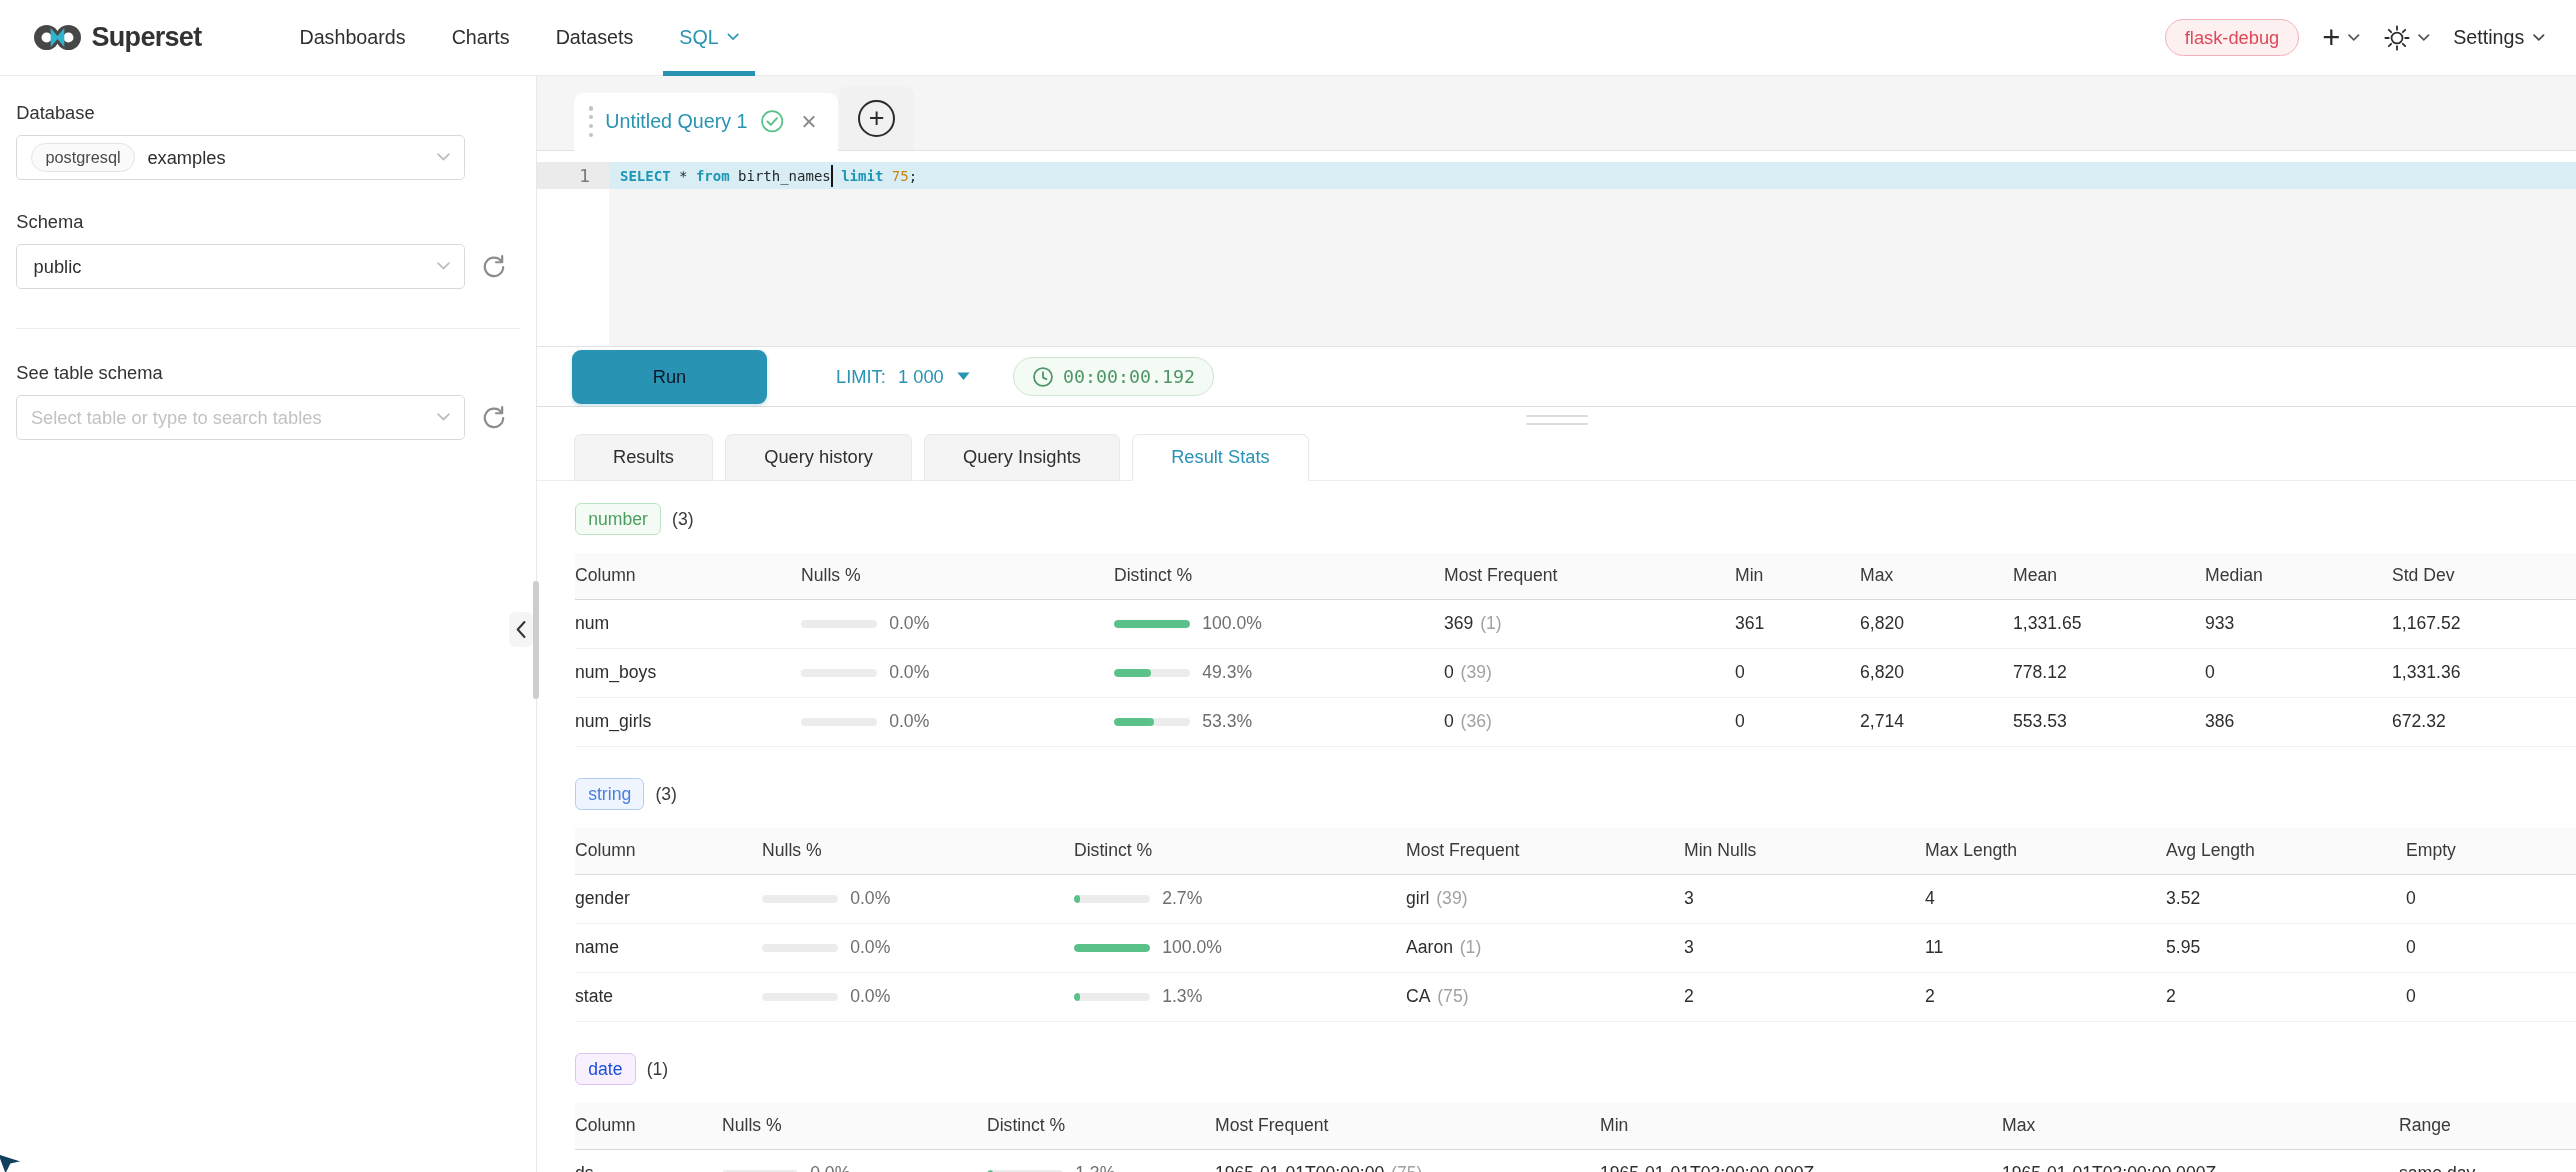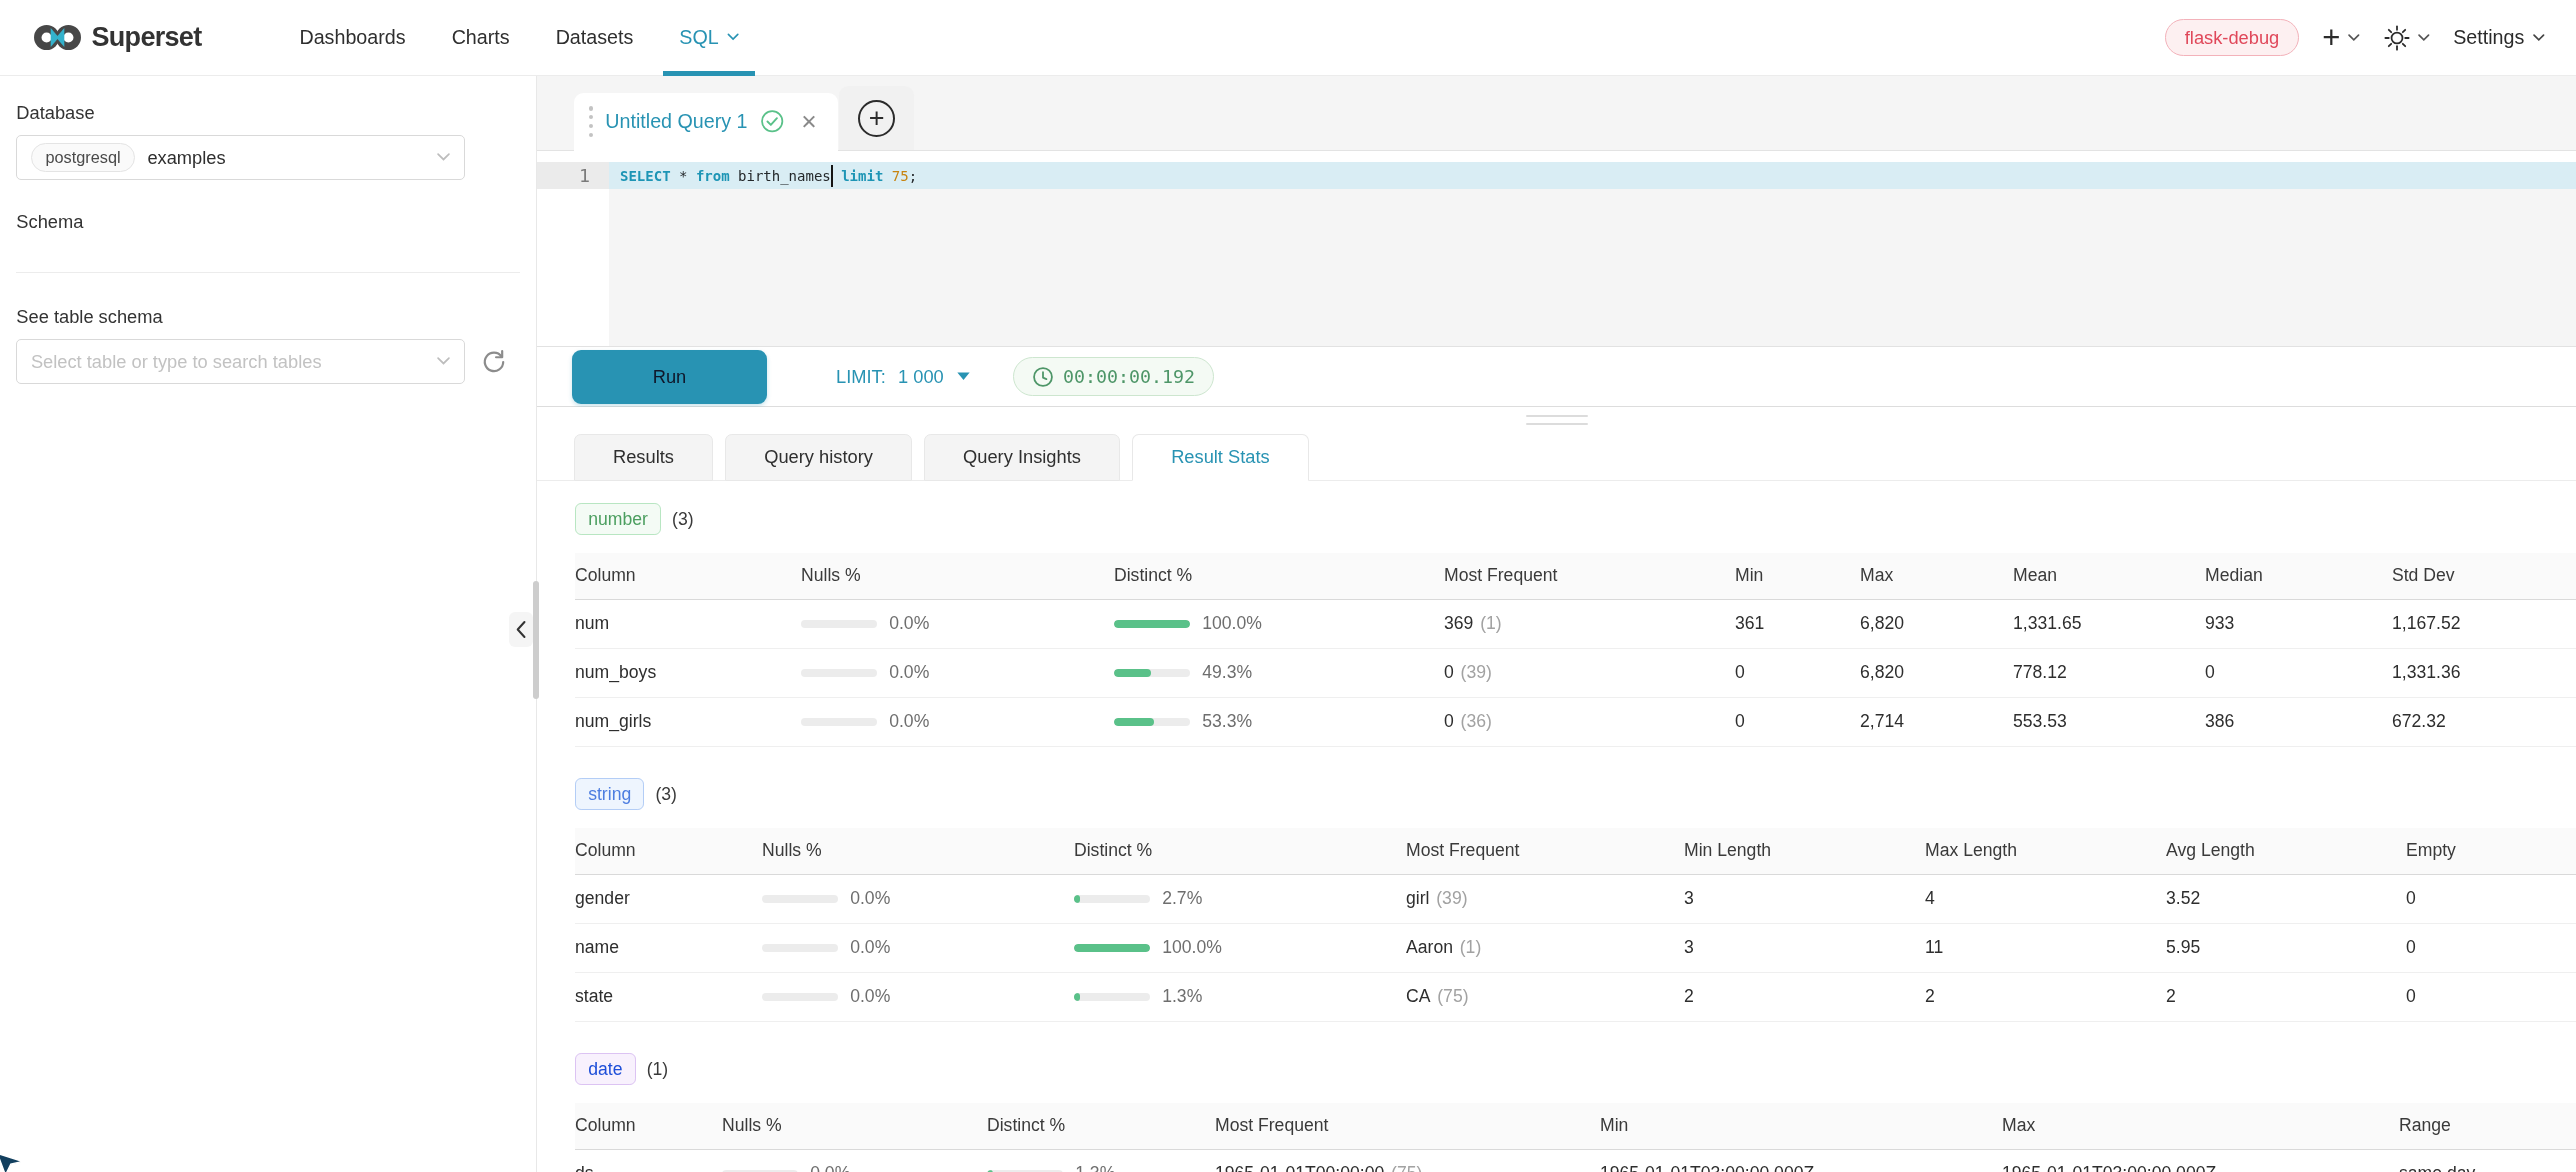--- a/index.html
+++ b/index.html
@@ -203,20 +203,34 @@
     <div class="side-label">Database</div>
     <div class="select">
       <span class="engine-tag">postgresql</span>
       <span class="select-value">examples</span>
       <svg class="chev" width="15" height="10.2" viewBox="0 0 22 15">
           <path d="M3 3 L11 11 L19 3" fill="none" stroke="#bdbdbd" stroke-width="2.5" stroke-linecap="round"></path>
         </svg>
     </div>
 
     <div class="side-label" style="margin-top:31px;">Schema</div>
+    <div class="select-row">
+      <div class="select">
+        <span class="select-value" style="margin-left:2.7px;">public</span>
+        <svg class="chev" width="15" height="10.2" viewBox="0 0 22 15">
+            <path d="M3 3 L11 11 L19 3" fill="none" stroke="#bdbdbd" stroke-width="2.5" stroke-linecap="round"></path>
+          </svg>
+      </div>
+      <span class="refresh-btn">
+        <svg width="30" height="30" viewBox="0 0 44 44">
+          <path d="M33 14 A13.5 13.5 0 1 0 35.5 22" fill="none" stroke="#8c8c8c" stroke-width="3.2" stroke-linecap="round"></path>
+          <path d="M34 6 L34 15 L25 15" fill="none" stroke="#8c8c8c" stroke-width="3.2" stroke-linecap="round" stroke-linejoin="round"></path>
+        </svg>
+      </span>
+    </div>
 
     <div class="side-divider"></div>
 
     <div class="side-label" style="margin-top:33px;">See table schema</div>
     <div class="select-row">
       <div class="select">
         <span class="select-placeholder">Select table or type to search tables</span>
         <svg class="chev" width="15" height="10.2" viewBox="0 0 22 15">
             <path d="M3 3 L11 11 L19 3" fill="none" stroke="#bdbdbd" stroke-width="2.5" stroke-linecap="round"></path>
           </svg>
@@ -400,21 +414,21 @@
           <div class="badge-row">
             <span class="type-badge" style="color: rgb(76, 125, 224); border-color: rgb(179, 205, 246); background: rgb(238, 245, 254);">string</span>
             <span class="badge-count">(3)</span>
           </div>
           <div class="stats-table">
             <div class="thead" style="grid-template-columns: 187px 312px 332px 278px 241px 241px 240px 1fr;">
               <div class="cell">Column</div>
               <div class="cell">Nulls %</div>
               <div class="cell">Distinct %</div>
               <div class="cell">Most Frequent</div>
-              <div class="cell">Min Length</div>
+              <div class="cell">Min Nulls</div>
               <div class="cell">Max Length</div>
               <div class="cell">Avg Length</div>
               <div class="cell">Empty</div>
             </div>
             <div class="trow" style="grid-template-columns: 187px 312px 332px 278px 241px 241px 240px 1fr;">
               <div class="cell">gender</div>
               <div class="cell bar-wrap">
                 <span class="bar">
                   <span class="bar-fill" style="width: 0px;"></span>
                 </span>

